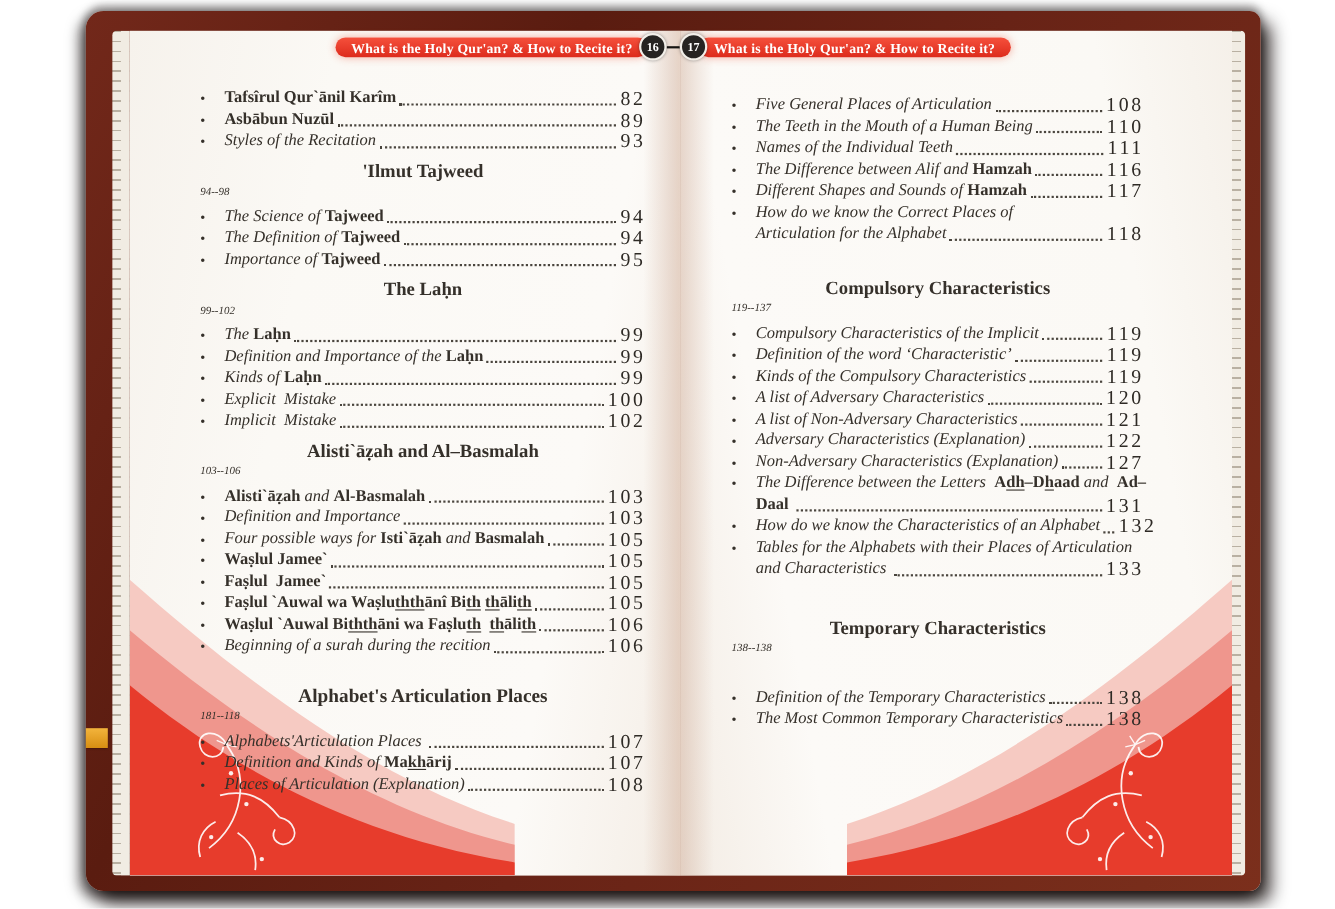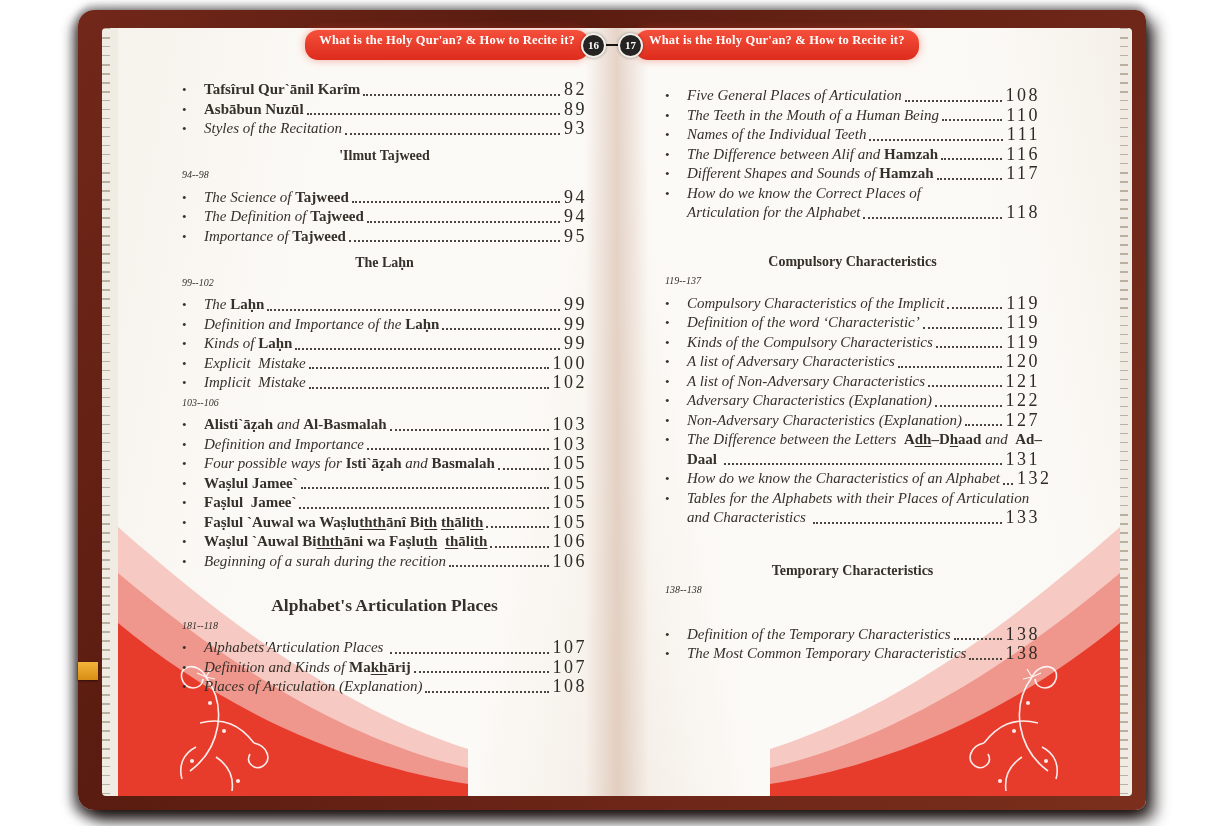--- a/index.html
+++ b/index.html
@@ -20,33 +20,33 @@
   .stack.left{width:16px;border-radius:4px 0 0 4px;}
   .stack.right{width:12px;border-radius:0 4px 4px 0;}
   .page{flex:1;position:relative;overflow:hidden;}
   .page.left{background:linear-gradient(100deg,#f6f2ec, #fbf9f5 30%,#fcfaf7 75%,#f4ede5);}
   .page.right{background:linear-gradient(80deg,#f3ece4,#fcfaf7 22%,#fbf9f5 80%,#f5f0e9);}
   .gutter{position:absolute;top:0;bottom:0;left:50%;width:64px;margin-left:-32px;pointer-events:none;
     background:linear-gradient(to right,rgba(196,160,140,0),rgba(205,170,150,.40) 42%,rgba(214,182,162,.55) 50%,rgba(205,170,150,.40) 58%,rgba(196,160,140,0));}
   
   .hdr{position:absolute;top:20px;left:0;right:0;display:flex;justify-content:center;align-items:center;z-index:6;}
   .badge{background:linear-gradient(#f5503c,#dd2b1c);color:#fff;font-weight:bold;font-size:12.5px;
-    padding:3px 14px 12px;border-radius:13px;letter-spacing:.2px;white-space:nowrap;
+    padding:3px 14px 0;border-radius:13px;letter-spacing:.2px;white-space:nowrap;
     box-shadow:0 0 8px rgba(235,70,45,.45);}
   .pgcirc{width:21px;height:21px;border-radius:50%;background:#262422;color:#fff;display:flex;
     align-items:center;justify-content:center;font-size:11px;font-weight:bold;
     border:2px solid #f2efe9;box-shadow:0 0 3px rgba(0,0,0,.4);z-index:2;}
   .pgcirc.l{margin-left:-8px;}
   .badge.r{margin-left:-8px;}
   .link{width:12px;height:2px;background:#161412;}
   
   .content{position:relative;z-index:3;color:#35302a;font-size:15px;line-height:19.5px;}
   .page.left .content{padding:52px 32px 0 64px;}
   .page.right .content{padding:58px 80px 0 46px;}
-  .sec-h{text-align:center;font-weight:bold;font-size:14px;padding-top:7px;}
+  .sec-h{text-align:center;font-weight:bold;font-size:17px;padding-top:7px;}
   .sec-h.lg{font-size:17.5px;padding-top:9px;}
   .sec-r{font-style:italic;font-size:10px;padding-bottom:3px;}
   .toc-row{display:flex;align-items:flex-start;}
   .bullet{width:22px;flex:0 0 22px;text-align:left;font-size:13px;line-height:19.5px;}
   .etext{flex:1;min-width:0;}
   .eline{white-space:nowrap;}
   .eline span{white-space:pre;}
   .eline.last{display:flex;align-items:flex-end;}
   .b{font-weight:bold;}
   .i{font-style:italic;}
@@ -189,20 +189,21 @@
                 <div class="etext">
                   <div class="eline last">
                     <span class="i ">Implicit  Mistake</span>
                     <span class="leader"></span>
                     <span class="pg">102</span>
                   </div>
                 </div>
               </div>
             </div>
             <div class="section">
+              <div class="sec-h">Alisti`āẓah and Al–Basmalah</div>
               <div class="sec-r">103--106</div>
               <div class="toc-row">
                 <span class="bullet">•</span>
                 <div class="etext">
                   <div class="eline last">
                     <span class="b ">Alisti`āẓah</span>
                     <span class="i "> and </span>
                     <span class="b ">Al-Basmalah</span>
                     <span class="leader"></span>
                     <span class="pg">103</span>

